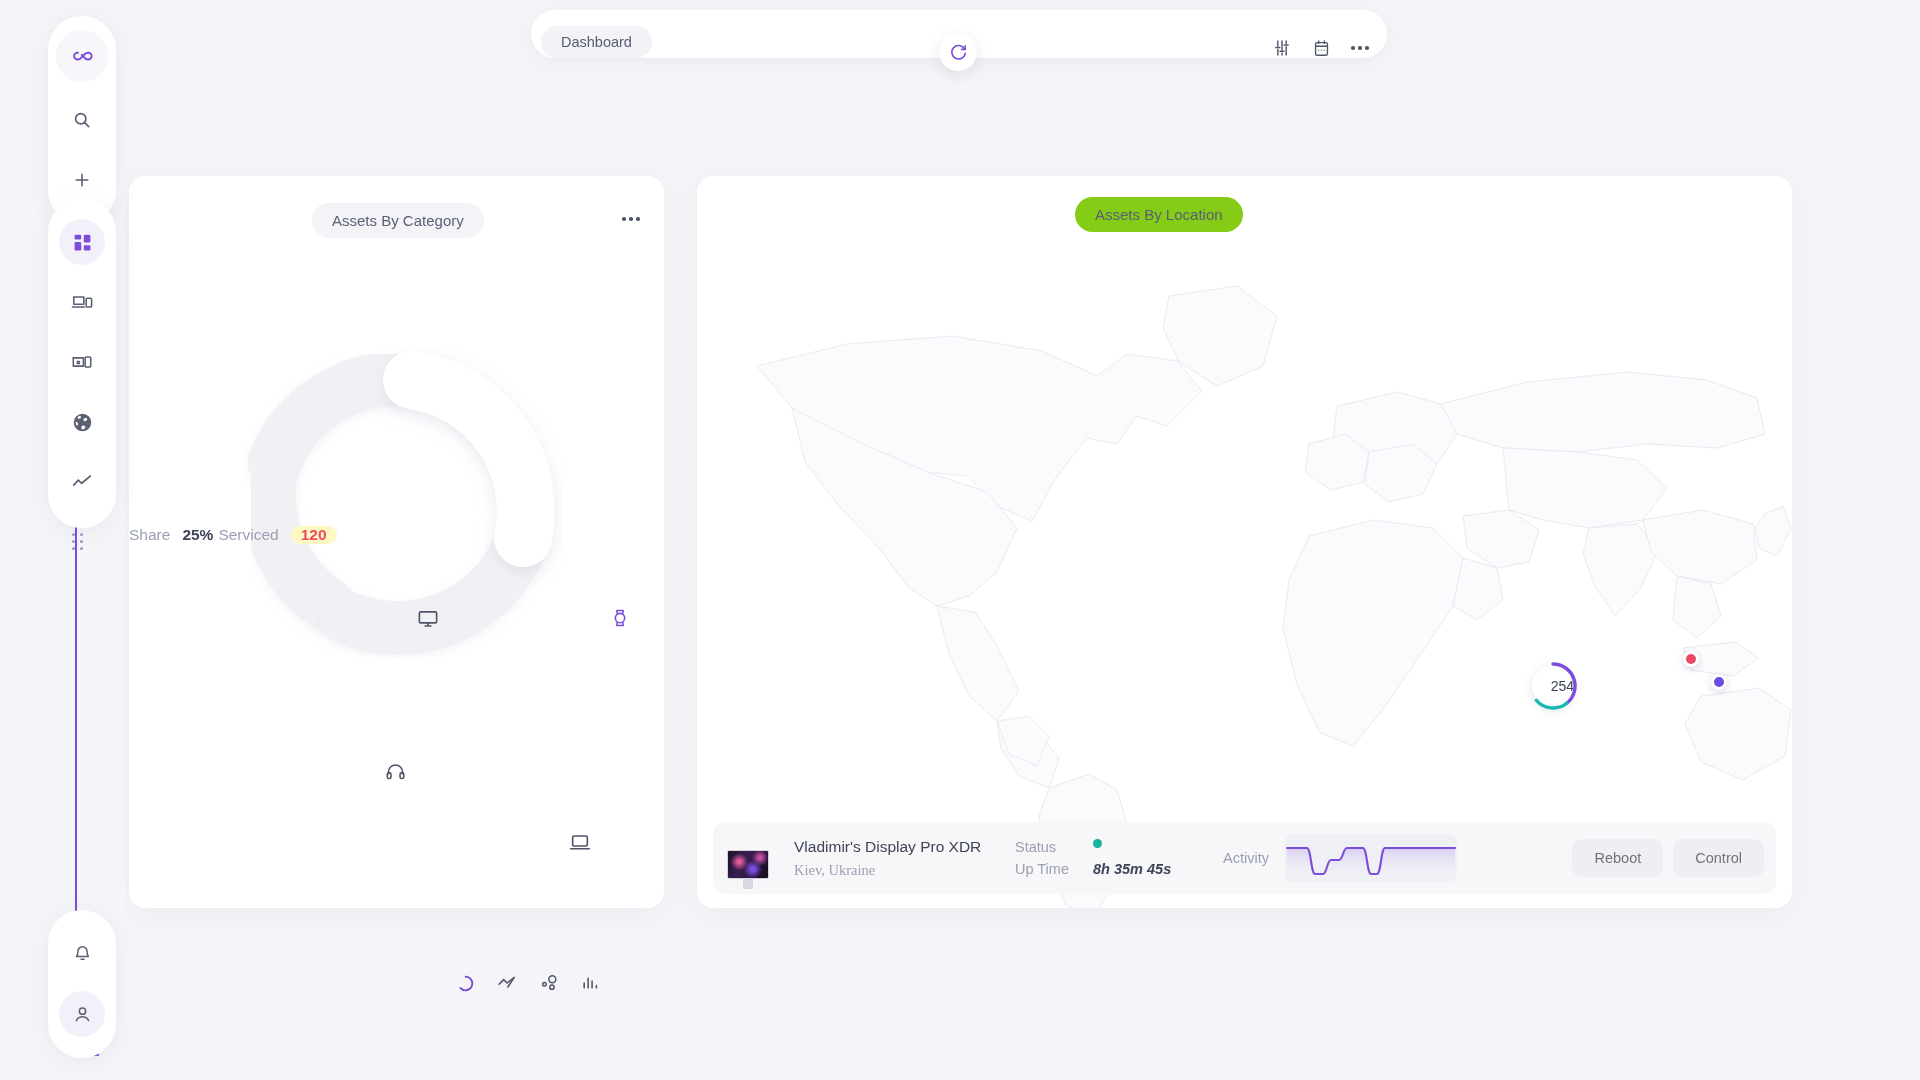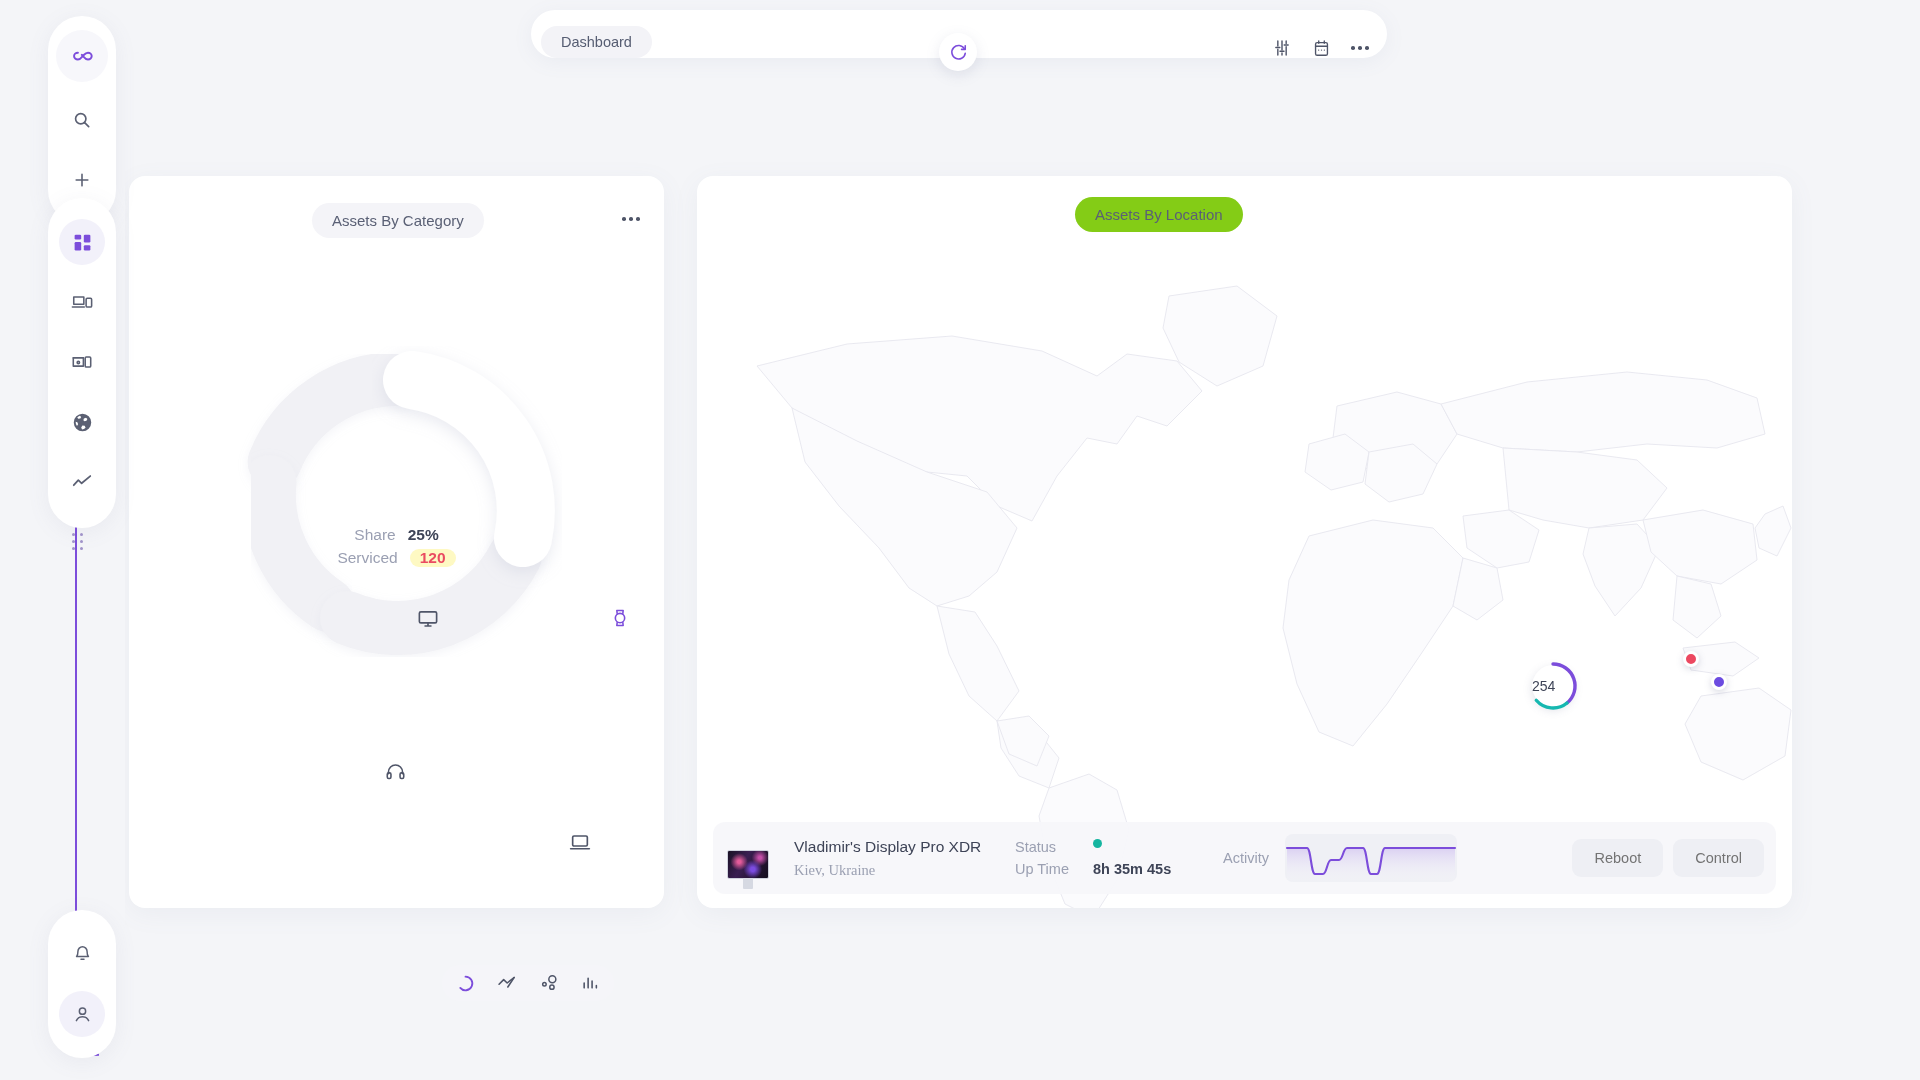--- a/index.html
+++ b/index.html
@@ -130,21 +130,21 @@
   }
   #cat-pill { left: 183px; top: 27px; }
   #cat-menu { position: absolute; right: 24px; top: 41px; cursor: pointer; }
   #loc-pill { left: 378px; top: 21px; z-index: 6; background: #84cc16; }
 
   
   #donut-wrap { position: absolute; left: 0; top: 160px; width: 535px; height: 380px; }
   #donut { position: absolute; left: 103px; top: 10px; }
   .donut-center {
     position: absolute; left: 0; right: 0; top: 190px;
-    display: flex; flex-direction: column; align-items: center; gap: 5px;
+    display: flex; flex-direction: row; align-items: center; gap: 5px;
   }
   .dc-row { display: flex; align-items: center; gap: 12px; font-size: 15.5px; }
   .dc-label { color: #9a9fb2; }
   .dc-val { color: #3e4457; font-weight: bold; }
   .dc-badge {
     background: #fef9c3; color: #ea4b61;
     border-radius: 10px; padding: 0 10px;
     font-weight: bold; font-size: 15.5px;
   }
   .donut-icon { position: absolute; color: #4f5568; }
@@ -172,21 +172,21 @@
     width: 16px; height: 16px; border-radius: 50%;
     border: 3px solid #ffffff;
     box-shadow: 0 2px 7px rgba(100,105,140,0.25);
   }
   #cluster-254 {
     position: absolute; left: 835px; top: 489px;
     width: 42px; height: 42px;
     border-radius: 50%;
     background: #ffffff;
     box-shadow: 0 3px 10px rgba(100,105,140,0.20);
-    display: flex; align-items: center; justify-content: flex-start;
+    display: flex; align-items: center; justify-content: flex-end;
     font-size: 14px; color: #3e4457;
     cursor: pointer;
   }
   #cluster-254 svg { position: absolute; left: -4px; top: -4px; }
 
   
   #device-bar {
     position: absolute; left: 16px; bottom: 14px;
     width: 1063px; height: 72px;
     background: rgba(247,247,250,0.94);
@@ -218,21 +218,21 @@
   }
   #dev-name-col { margin-left: 25px; width: 215px; }
   .dev-name { font-size: 15.5px; color: #3e4457; }
   .dev-loc  { font-size: 14.5px; color: #9ba0b2; margin-top: 6px; font-family: Liberation Serif, serif; }
 
   #dev-stats { margin-left: 6px; width: 190px; }
   .st-row { display: flex; font-size: 14.5px; }
   .st-row + .st-row { margin-top: 6px; }
   .st-key { color: #9ba0b2; width: 78px; }
   .st-dot { width: 9px; height: 9px; border-radius: 50%; background: #15b5a0; }
-  .st-val { color: #3e4457; font-weight: bold; }
+  .st-val { color: #3e4457; font-weight: bold; font-style: italic; }
 
   #act-label { font-size: 14.5px; color: #9ba0b2; margin-left: 18px; }
   #spark {
     margin-left: 16px;
     width: 172px; height: 48px;
     background: #eff0f5;
     border-radius: 8px;
     overflow: hidden;
     position: relative;
   }

